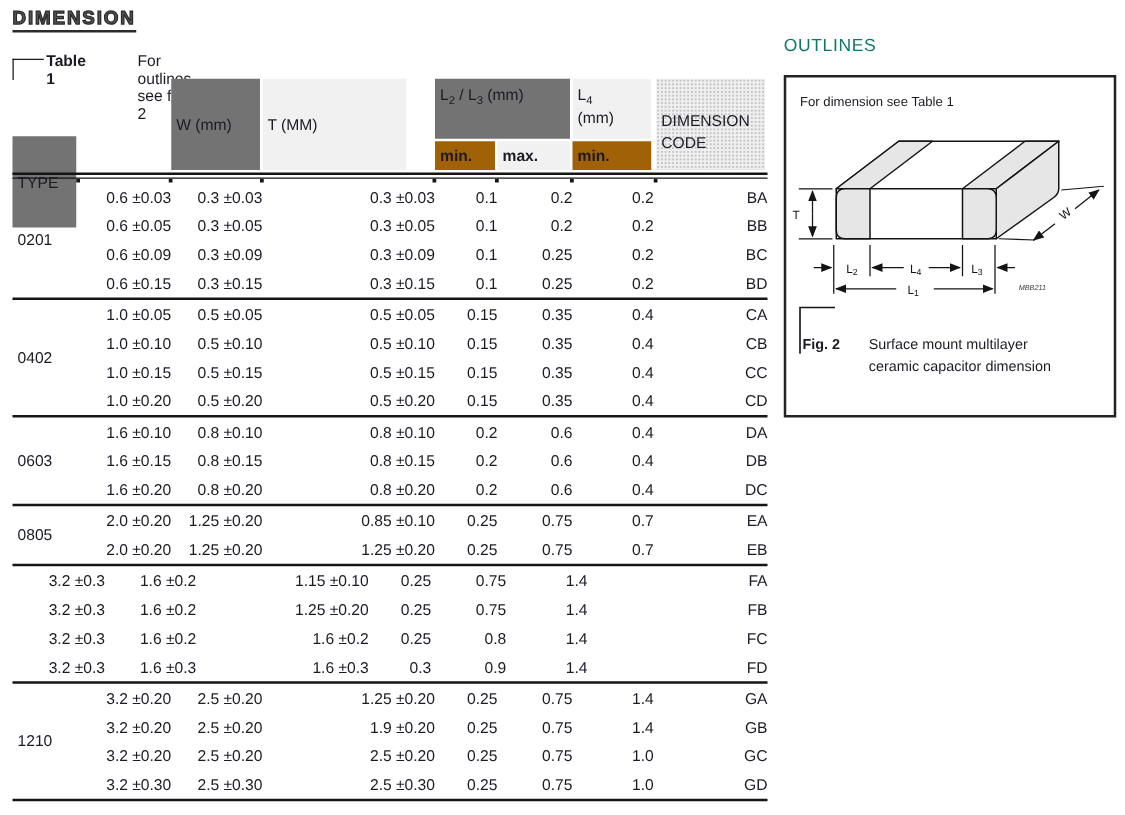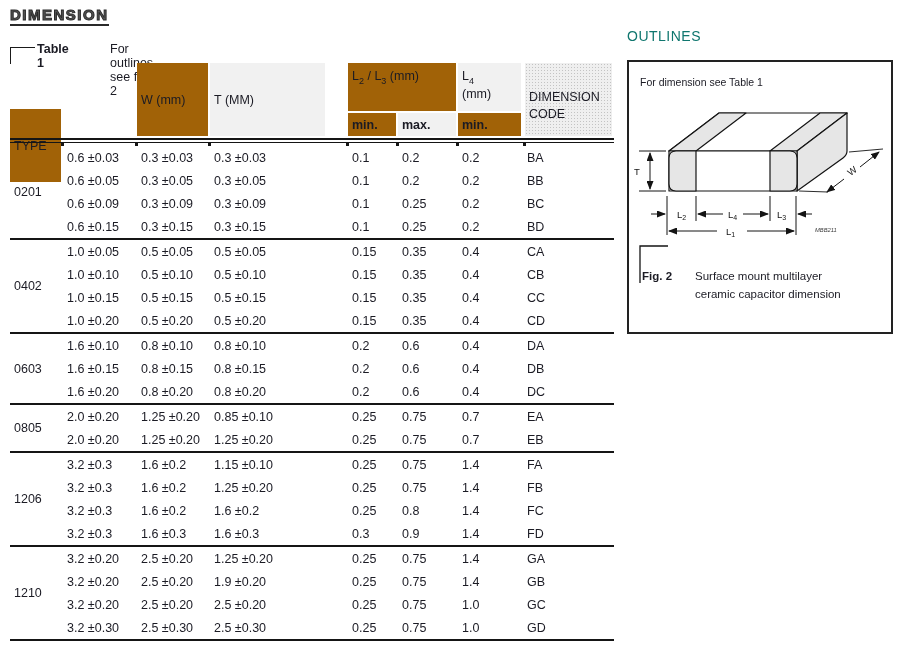--- a/index.html
+++ b/index.html
@@ -18,37 +18,37 @@
   #table-caption{position:absolute;left:10px;top:42px;height:21px;font-size:12.5px;}
   #caption-bracket{position:absolute;left:0;top:5px;width:24px;height:16px;
     border-left:1.6px solid #1a1a1a;border-top:1.6px solid #1a1a1a;}
   #caption-label{position:absolute;left:27px;top:0;font-weight:bold;}
   #caption-note{position:absolute;left:100px;top:0;}
 
   
   #dim-table{position:absolute;left:10px;top:63px;width:604px;}
   #thead{position:relative;height:83px;}
   .hblk{position:absolute;font-size:12.5px;}
-  .dark{background:#a16207;}
+  .dark{background:#737373;}
   .light{background:#f1f1f1;}
   .darker{background:#a16207;}
   .dots{background-color:#efefef;
     background-image:radial-gradient(circle,#c3c3c3 0.8px,transparent 0.9px);
     background-size:3px 3px;}
   .vcenter{display:flex;align-items:center;padding-left:4px;box-sizing:border-box;}
   sub{font-size:9px;}
   .rule{position:absolute;left:0;width:604px;height:1.6px;background:#151515;}
   .tick{position:absolute;width:3px;height:3px;background:#151515;top:0;}
   .ticks{position:relative;height:0;}
 
   .group{display:flex;border-bottom:2px solid #151515;position:relative;}
   .group:last-child{border-bottom:2.5px solid #151515;}
   .gtype{width:53px;display:flex;align-items:center;padding-left:4px;
     box-sizing:border-box;font-size:12.5px;}
-  .grows{flex:1;}
+  .grows{flex:1;text-align:right;}
   .tr{display:grid;grid-template-columns:74px 73px 138px 50px 60px 65px auto;
     height:23px;align-items:center;font-size:12.5px;}
   .td{padding-left:4px;white-space:nowrap;}
 
   
   #outlines-heading{position:absolute;left:627px;top:28px;
     font-size:14px;font-weight:normal;letter-spacing:0.5px;color:#0f766e;}
   #outlines-box{position:absolute;left:627px;top:60px;width:266px;height:274px;
     border:2px solid #222;box-sizing:border-box;}
   #outlines-note{position:absolute;left:11px;top:14px;font-size:10.5px;}
@@ -254,21 +254,20 @@
               <div class="td">1.25 ±0.20</div>
               <div class="td">0.25</div>
               <div class="td">0.75</div>
               <div class="td">0.7</div>
               <div class="td">EB</div>
             </div>
         </div>
       </div>
 
       <div class="group">
-        <div class="gtype">1206</div>
         <div class="grows">
           <div class="tr">
               <div class="td">3.2 ±0.3</div>
               <div class="td">1.6 ±0.2</div>
               <div class="td">1.15 ±0.10</div>
               <div class="td">0.25</div>
               <div class="td">0.75</div>
               <div class="td">1.4</div>
               <div class="td">FA</div>
             </div>

